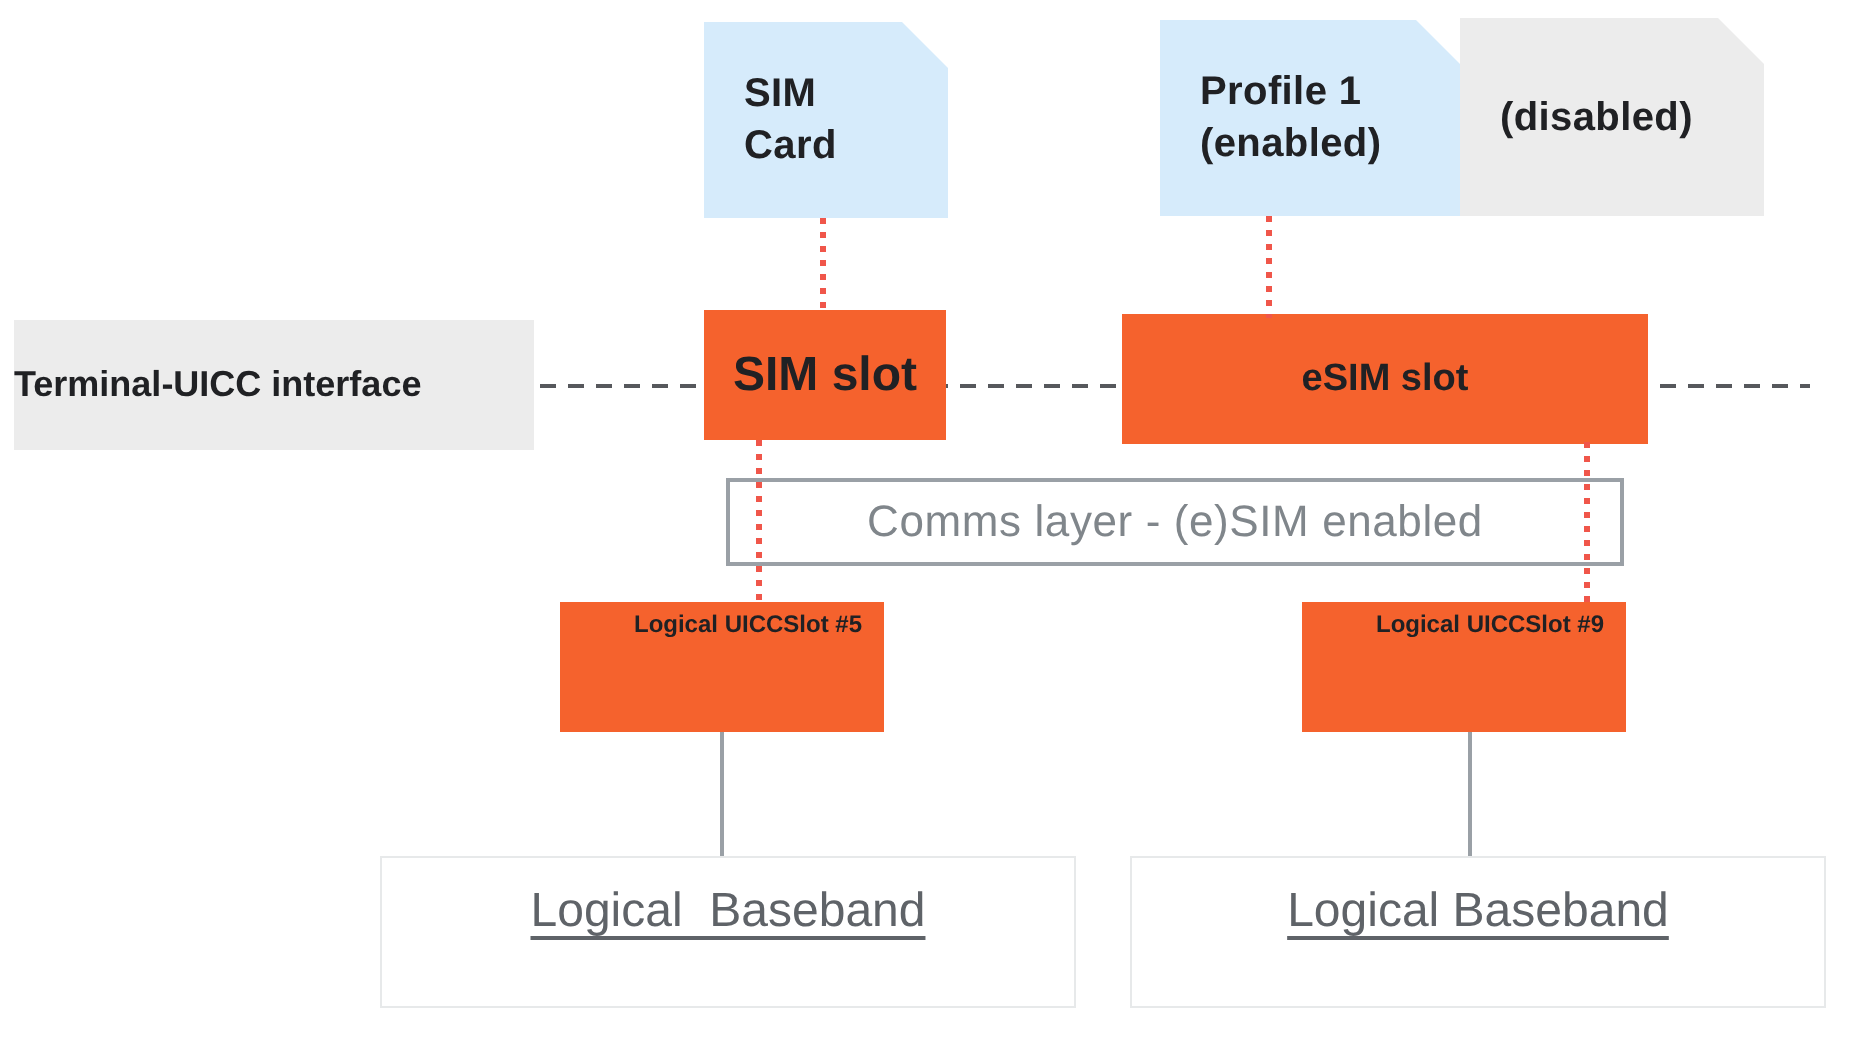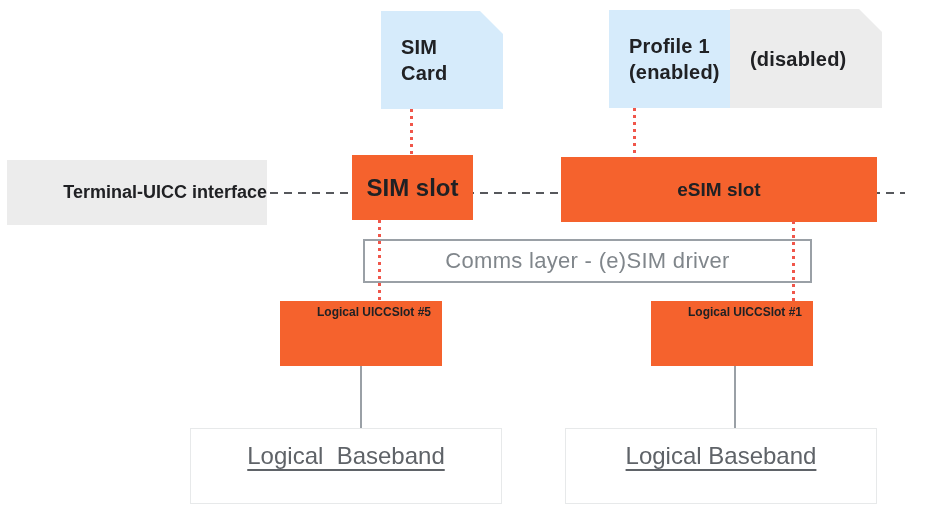--- a/index.html
+++ b/index.html
@@ -8,49 +8,49 @@
     font-family:"Liberation Sans", sans-serif; overflow:hidden;
   }
   
   .card {
     position:absolute; box-sizing:border-box;
     clip-path: polygon(0 0, calc(100% - 23px) 0, 100% 23px, 100% 100%, 0 100%);
     display:flex; flex-direction:column; justify-content:center;
     padding-left:20px; font-weight:bold; font-size:20px; line-height:26px;
     color:#202124; letter-spacing:0.2px;
   }
-  .card-blue { background: var(--card-blue, #d6ebfb); margin-left: 29px; }
+  .card-blue { background: var(--card-blue, #d6ebfb); }
   .card-gray { background: var(--card-gray, #ececec); }
   .card-sim      { left:352px; top:11px; width:122px; height:98px; }
   .card-profile1 { left:580px; top:10px; width:151px; height:98px; }
   .card-profile2 { left:730px; top:9px;  width:152px; height:99px; }
 
   
   .iface {
     position:absolute; left:7px; top:160px; width:260px; height:65px;
     background: var(--card-gray, #ececec);
-    display:flex; align-items:center; justify-content:flex-end;
+    display:flex; align-items:center; justify-content:flex-start;
     font-weight:bold; font-size:18px; color:#202124;
   }
 
   
   .hdash {
     position:absolute; left:270px; top:192px; width:635px; height:2px; z-index:1;
     background: repeating-linear-gradient(90deg,
       var(--dashed-gray,#56585c) 0 8px, transparent 8px 14px);
   }
 
   
   .slot {
     position:absolute; z-index:2; background: var(--slot-orange,#f5622d);
     color:#202124; font-weight:bold;
     display:flex; align-items:center; justify-content:center;
   }
   .slot-sim  { left:352px; top:155px; width:121px; height:65px; font-size:24px; }
-  .slot-esim { left:561px; top:157px; width:316px; height:65px; font-size:19px; }
+  .slot-esim { left:561px; top:157px; width:263px; height:65px; font-size:19px; }
 
   .uicc {
     position:absolute; z-index:2; background: var(--slot-orange,#f5622d);
     color:#202124; font-weight:bold; font-size:12px; line-height:23px;
     display:flex; flex-direction:row; justify-content:center;
     box-sizing:border-box; padding-left:26px;
   }
   .uicc1 { left:280px; top:301px; width:162px; height:65px; }
   .uicc2 { left:651px; top:301px; width:162px; height:65px; }
 
@@ -74,21 +74,21 @@
   .vdot-s3 { left:633px; top:108px; height:51px; }
   .vdot-s4 { left:792px; top:221px; height:80px; }
 
   
   .vline { position:absolute; width:2px; background: var(--connector-gray,#80868b); }
   .vline-1 { left:360px; top:366px; height:62px; }
   .vline-2 { left:734px; top:366px; height:62px; }
 
   
   .baseband {
-    position:absolute; top:428px; width:312px; height:76px;
+    position:absolute; top:428px; width:348px; height:76px;
     background:#ffffff; border:1px solid #e7e9ea; box-sizing:border-box;
     text-align:center; padding-top:13px;
     font-size:24px; color: var(--muted-text,#5f6368);
   }
   .baseband-1 { left:190px; }
   .baseband-2 { left:565px; }
   .baseband span { text-decoration:underline; text-underline-offset:5px; white-space:pre; }
 </style>
 </head>
 <body>
@@ -115,35 +115,35 @@
   <div class="hdash"></div>
 
   <div class="slot slot-sim">
     <span>SIM slot</span>
   </div>
   <div class="slot slot-esim">
     <span>eSIM slot</span>
   </div>
 
   <div class="comms">
-    <span>Comms layer - (e)SIM driver</span>
+    <span>Comms layer - (e)SIM enabled</span>
   </div>
 
   <div class="vdot vdot-s1"></div>
   <div class="vdot vdot-s2"></div>
   <div class="vdot vdot-s3"></div>
   <div class="vdot vdot-s4"></div>
 
   <div class="uicc uicc1">
     <span>Logical UICC</span>
     <span>Slot #5</span>
   </div>
   <div class="uicc uicc2">
     <span>Logical UICC</span>
-    <span>Slot #1</span>
+    <span>Slot #9</span>
   </div>
 
   <div class="vline vline-1"></div>
   <div class="vline vline-2"></div>
 
   <div class="baseband baseband-1">
     <span>Logical  Baseband</span>
   </div>
   <div class="baseband baseband-2">
     <span>Logical Baseband</span>

